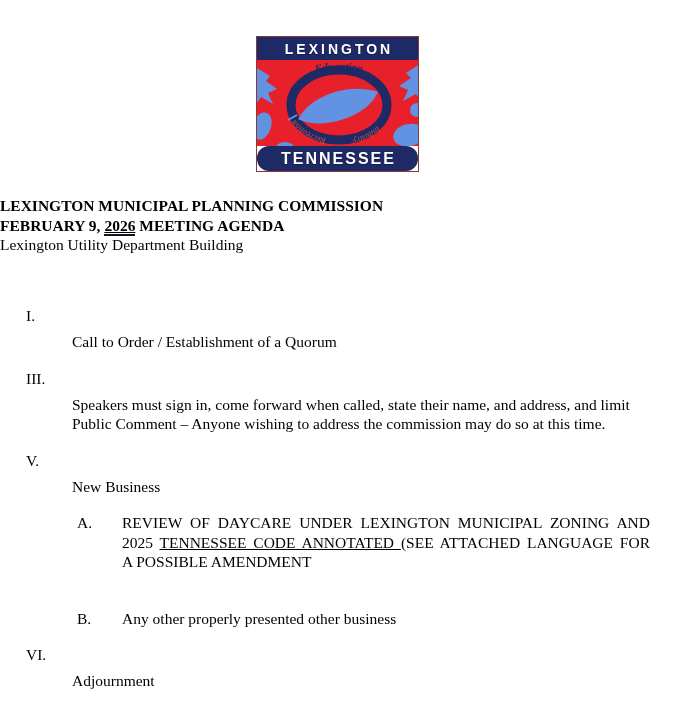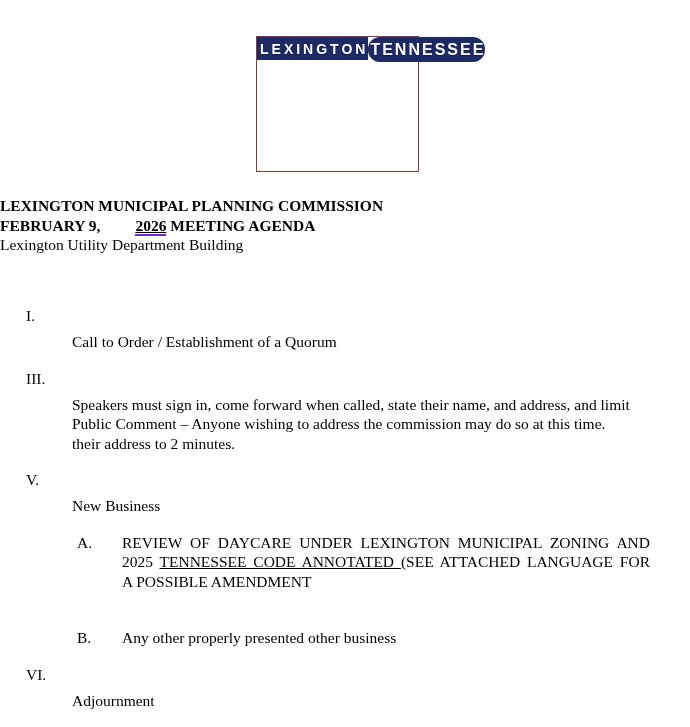--- a/index.html
+++ b/index.html
@@ -16,21 +16,21 @@
   
   .logo {
     position: absolute;
     left: 256px;
     top: 36px;
     width: 163px;
     height: 136px;
     border: 1px solid #8a3a35;
     box-sizing: border-box;
     display: flex;
-    flex-direction: row;
+    flex-direction: column;
   }
   .logo-bar {
     color: #ffffff;
     font-family: "Liberation Sans", sans-serif;
     font-weight: bold;
     display: flex;
     align-items: center;
     justify-content: center;
     text-shadow: 0 1px 1px rgba(0,0,0,0.35);
   }
@@ -45,22 +45,21 @@
     top: 196px;
     left: 0;
     width: 100%;
     text-align: left;
     font-size: 15.5px;
     line-height: 19.5px;
   }
   .header .bold { font-weight: bold; }
   .year {
     text-decoration: underline;
-    border-bottom: 2px solid #6d28d9;
-    margin-left: 31px;
+    border-bottom: 2px solid #0f172a;
   }
 
   
   .agenda {
     position: absolute;
     top: 306px;
     left: 26px;
     width: 624px;
     font-size: 15.5px;
     line-height: 19.5px;
@@ -133,21 +132,20 @@
       <div class="num">I.</div>
       <div class="body">Call to Order / Establishment of a Quorum</div>
     </div>
 
 
     <div class="item">
       <div class="num">III.</div>
       <div class="body">
         <div>Speakers must sign in, come forward when called, state their name, and address, and limit</div>
         <div>Public Comment – Anyone wishing to address the commission may do so at this time.</div>
-        <div>their address to 2 minutes.</div>
       </div>
     </div>
 
 
     <div class="item">
       <div class="num">V.</div>
       <div class="body">New Business</div>
     </div>
 
     <div class="sub gap-after">

